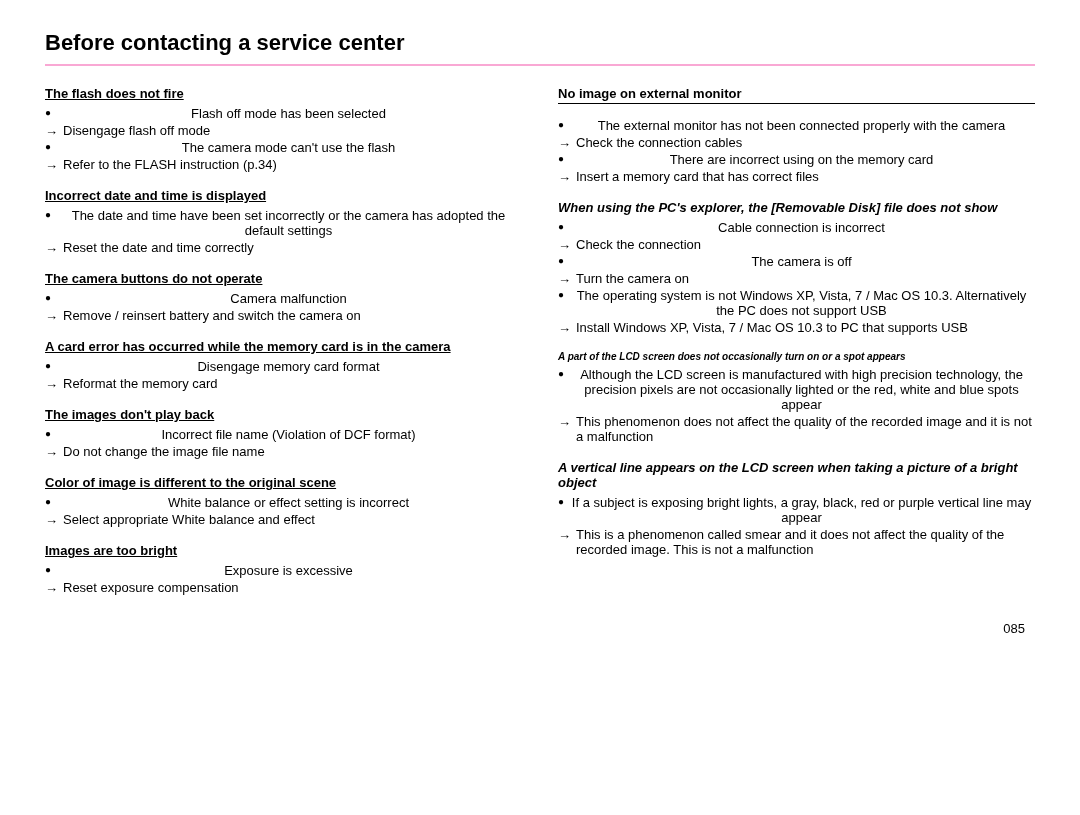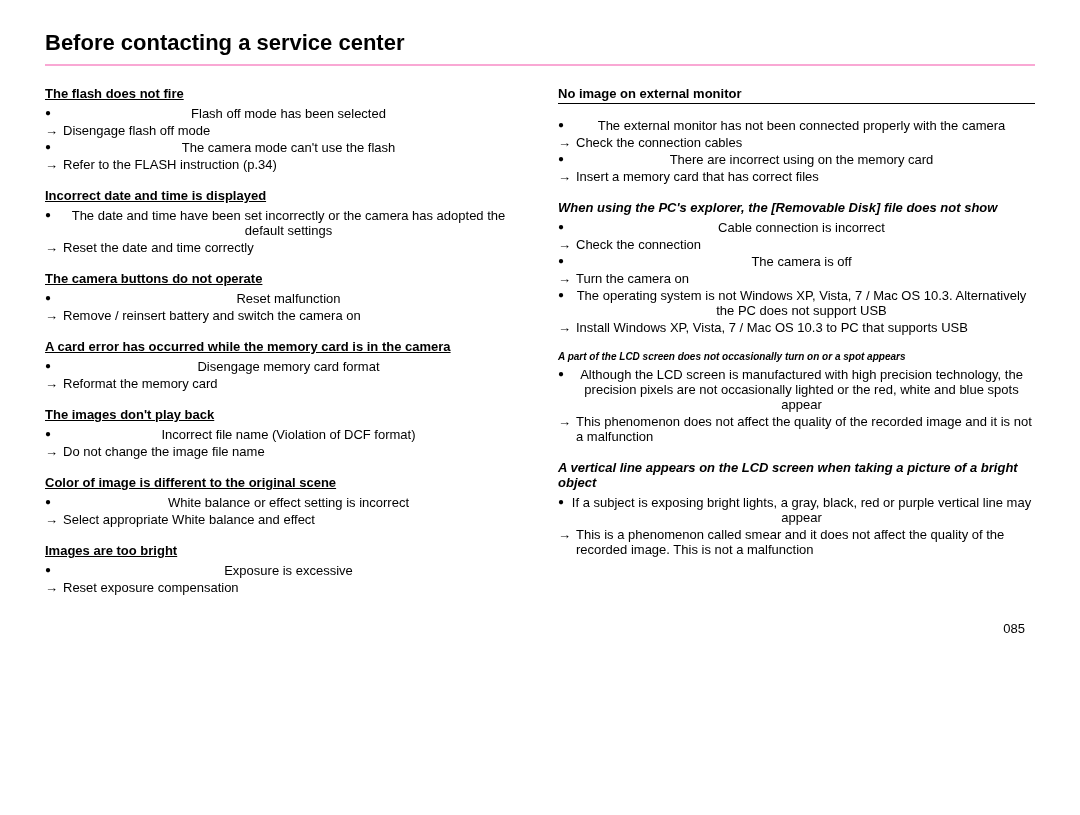--- a/index.html
+++ b/index.html
@@ -106,21 +106,21 @@
       <div class="section-heading">Incorrect date and time is displayed</div>
       <ul>
         <li class="bullet-item">The date and time have been set incorrectly or the camera has adopted the default settings</li>
         <li class="arrow-item">Reset the date and time correctly</li>
       </ul>
     </div>
 
     <div class="section">
       <div class="section-heading">The camera buttons do not operate</div>
       <ul>
-        <li class="bullet-item">Reset malfunction</li>
+        <li class="bullet-item">Camera malfunction</li>
         <li class="arrow-item">Remove / reinsert battery and switch the camera on</li>
       </ul>
     </div>
 
     <div class="section">
       <div class="section-heading">A card error has occurred while the memory card is in the camera</div>
       <ul>
         <li class="bullet-item">Disengage memory card format</li>
         <li class="arrow-item">Reformat the memory card</li>
       </ul>

